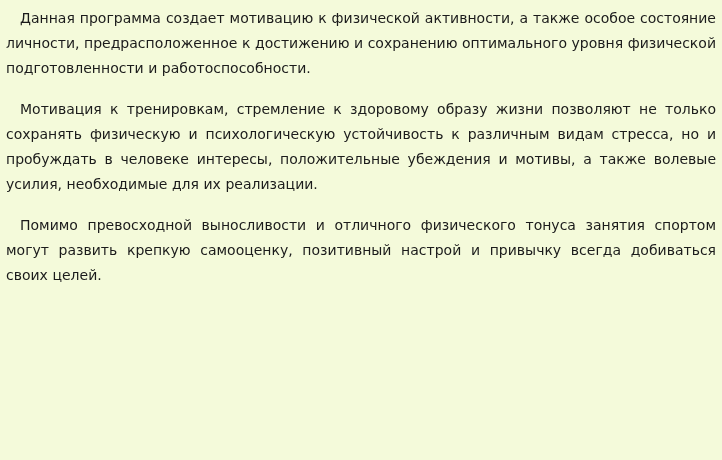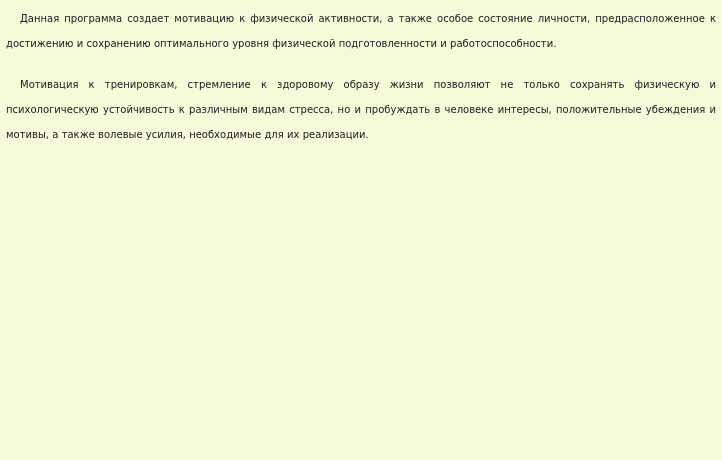--- a/index.html
+++ b/index.html
@@ -18,33 +18,34 @@
     height: 460px;
     background: #f4fada;
     box-sizing: border-box;
     padding: 6px 6px 0 6px;
   }
   .doc-body {
     width: 710px;
   }
   .para {
     margin: 0 0 16px 0;
-    font-size: 10px;
+    font-size: 14px;
     line-height: 25px;
     color: #1b1b1b;
     text-align: justify;
     text-indent: 14px;
     font-family: "DejaVu Sans", sans-serif;
     word-spacing: 0.1px;
   }
   .para:last-child {
     margin-bottom: 0;
   }
 </style>
 </head>
 <body>
 
 <div id="page">
   <div class="doc-body">
     <p class="para">Данная программа создает мотивацию к физической активности, а также особое состояние личности, предрасположенное к достижению и сохранению оптимального уровня физической подготовленности и работоспособности.</p>
     <p class="para">Мотивация к тренировкам, стремление к здоровому образу жизни позволяют не только сохранять физическую и психологическую устойчивость к различным видам стресса, но и пробуждать в человеке интересы, положительные убеждения и мотивы, а также волевые усилия, необходимые для их реализации.</p>
+    <p class="para">Помимо превосходной выносливости и отличного физического тонуса занятия спортом могут развить крепкую самооценку, позитивный настрой и привычку всегда добиваться своих целей.</p>
   </div>
 </div>
 
 </body></html>

